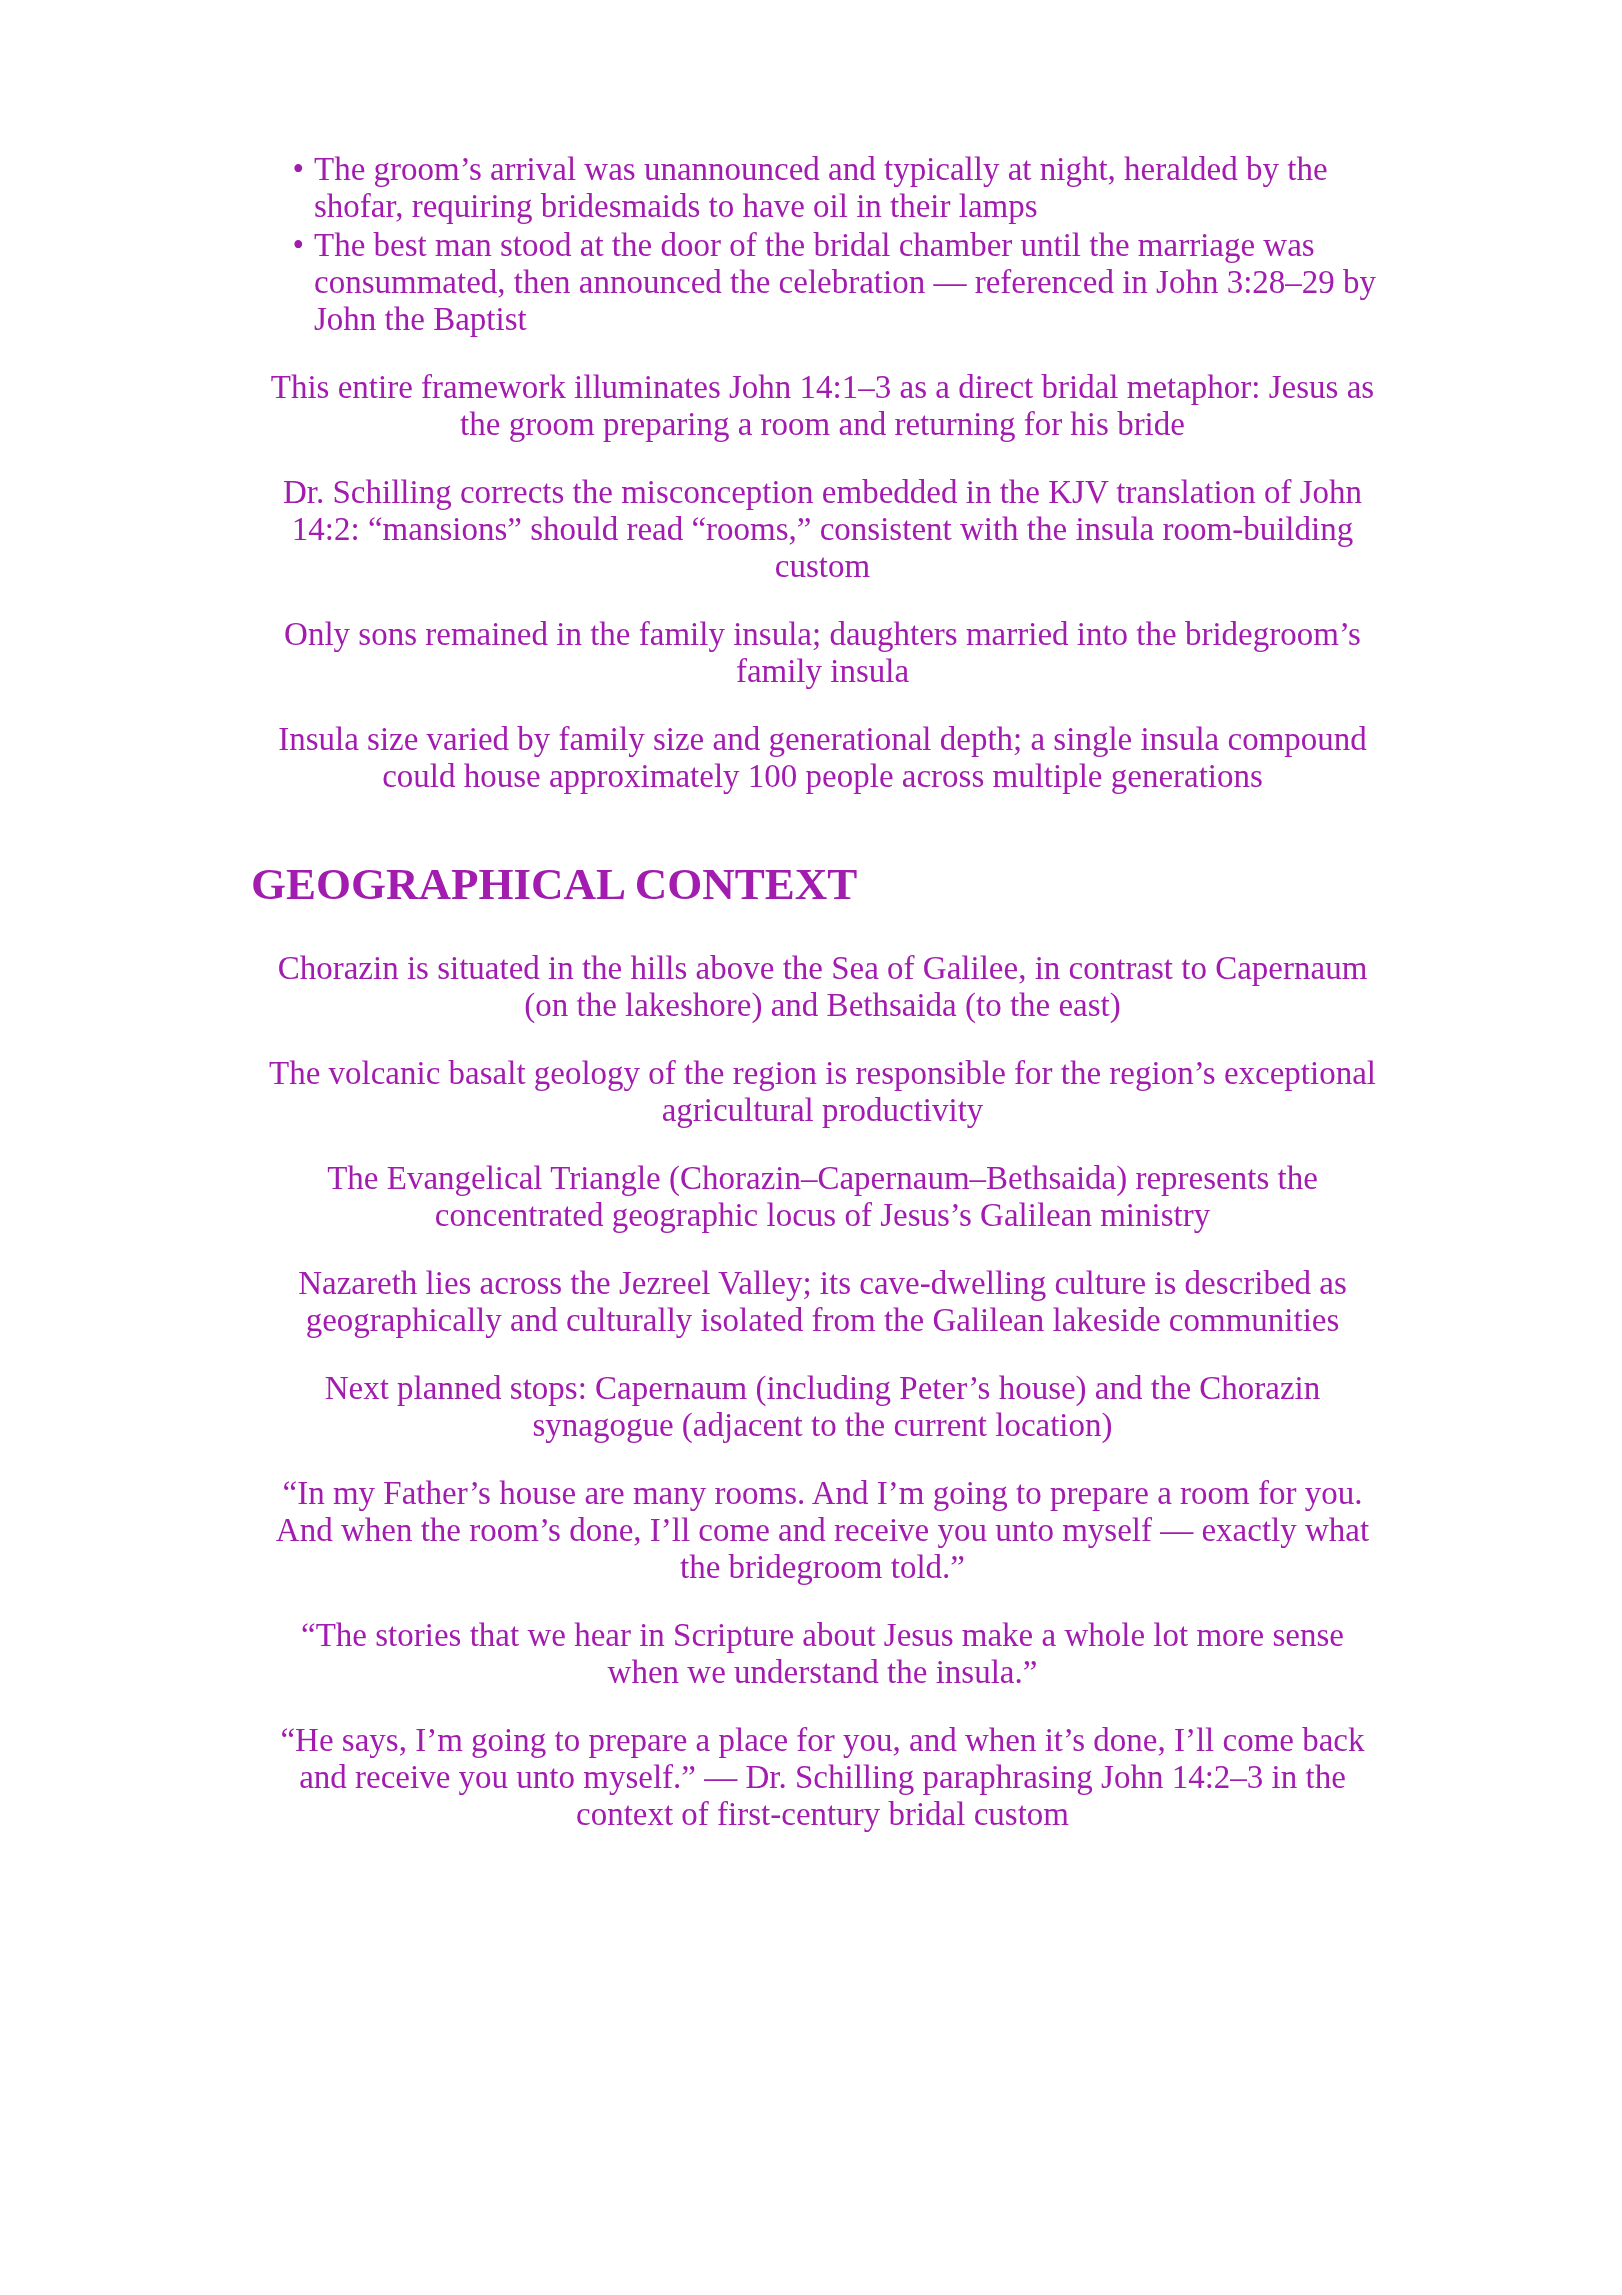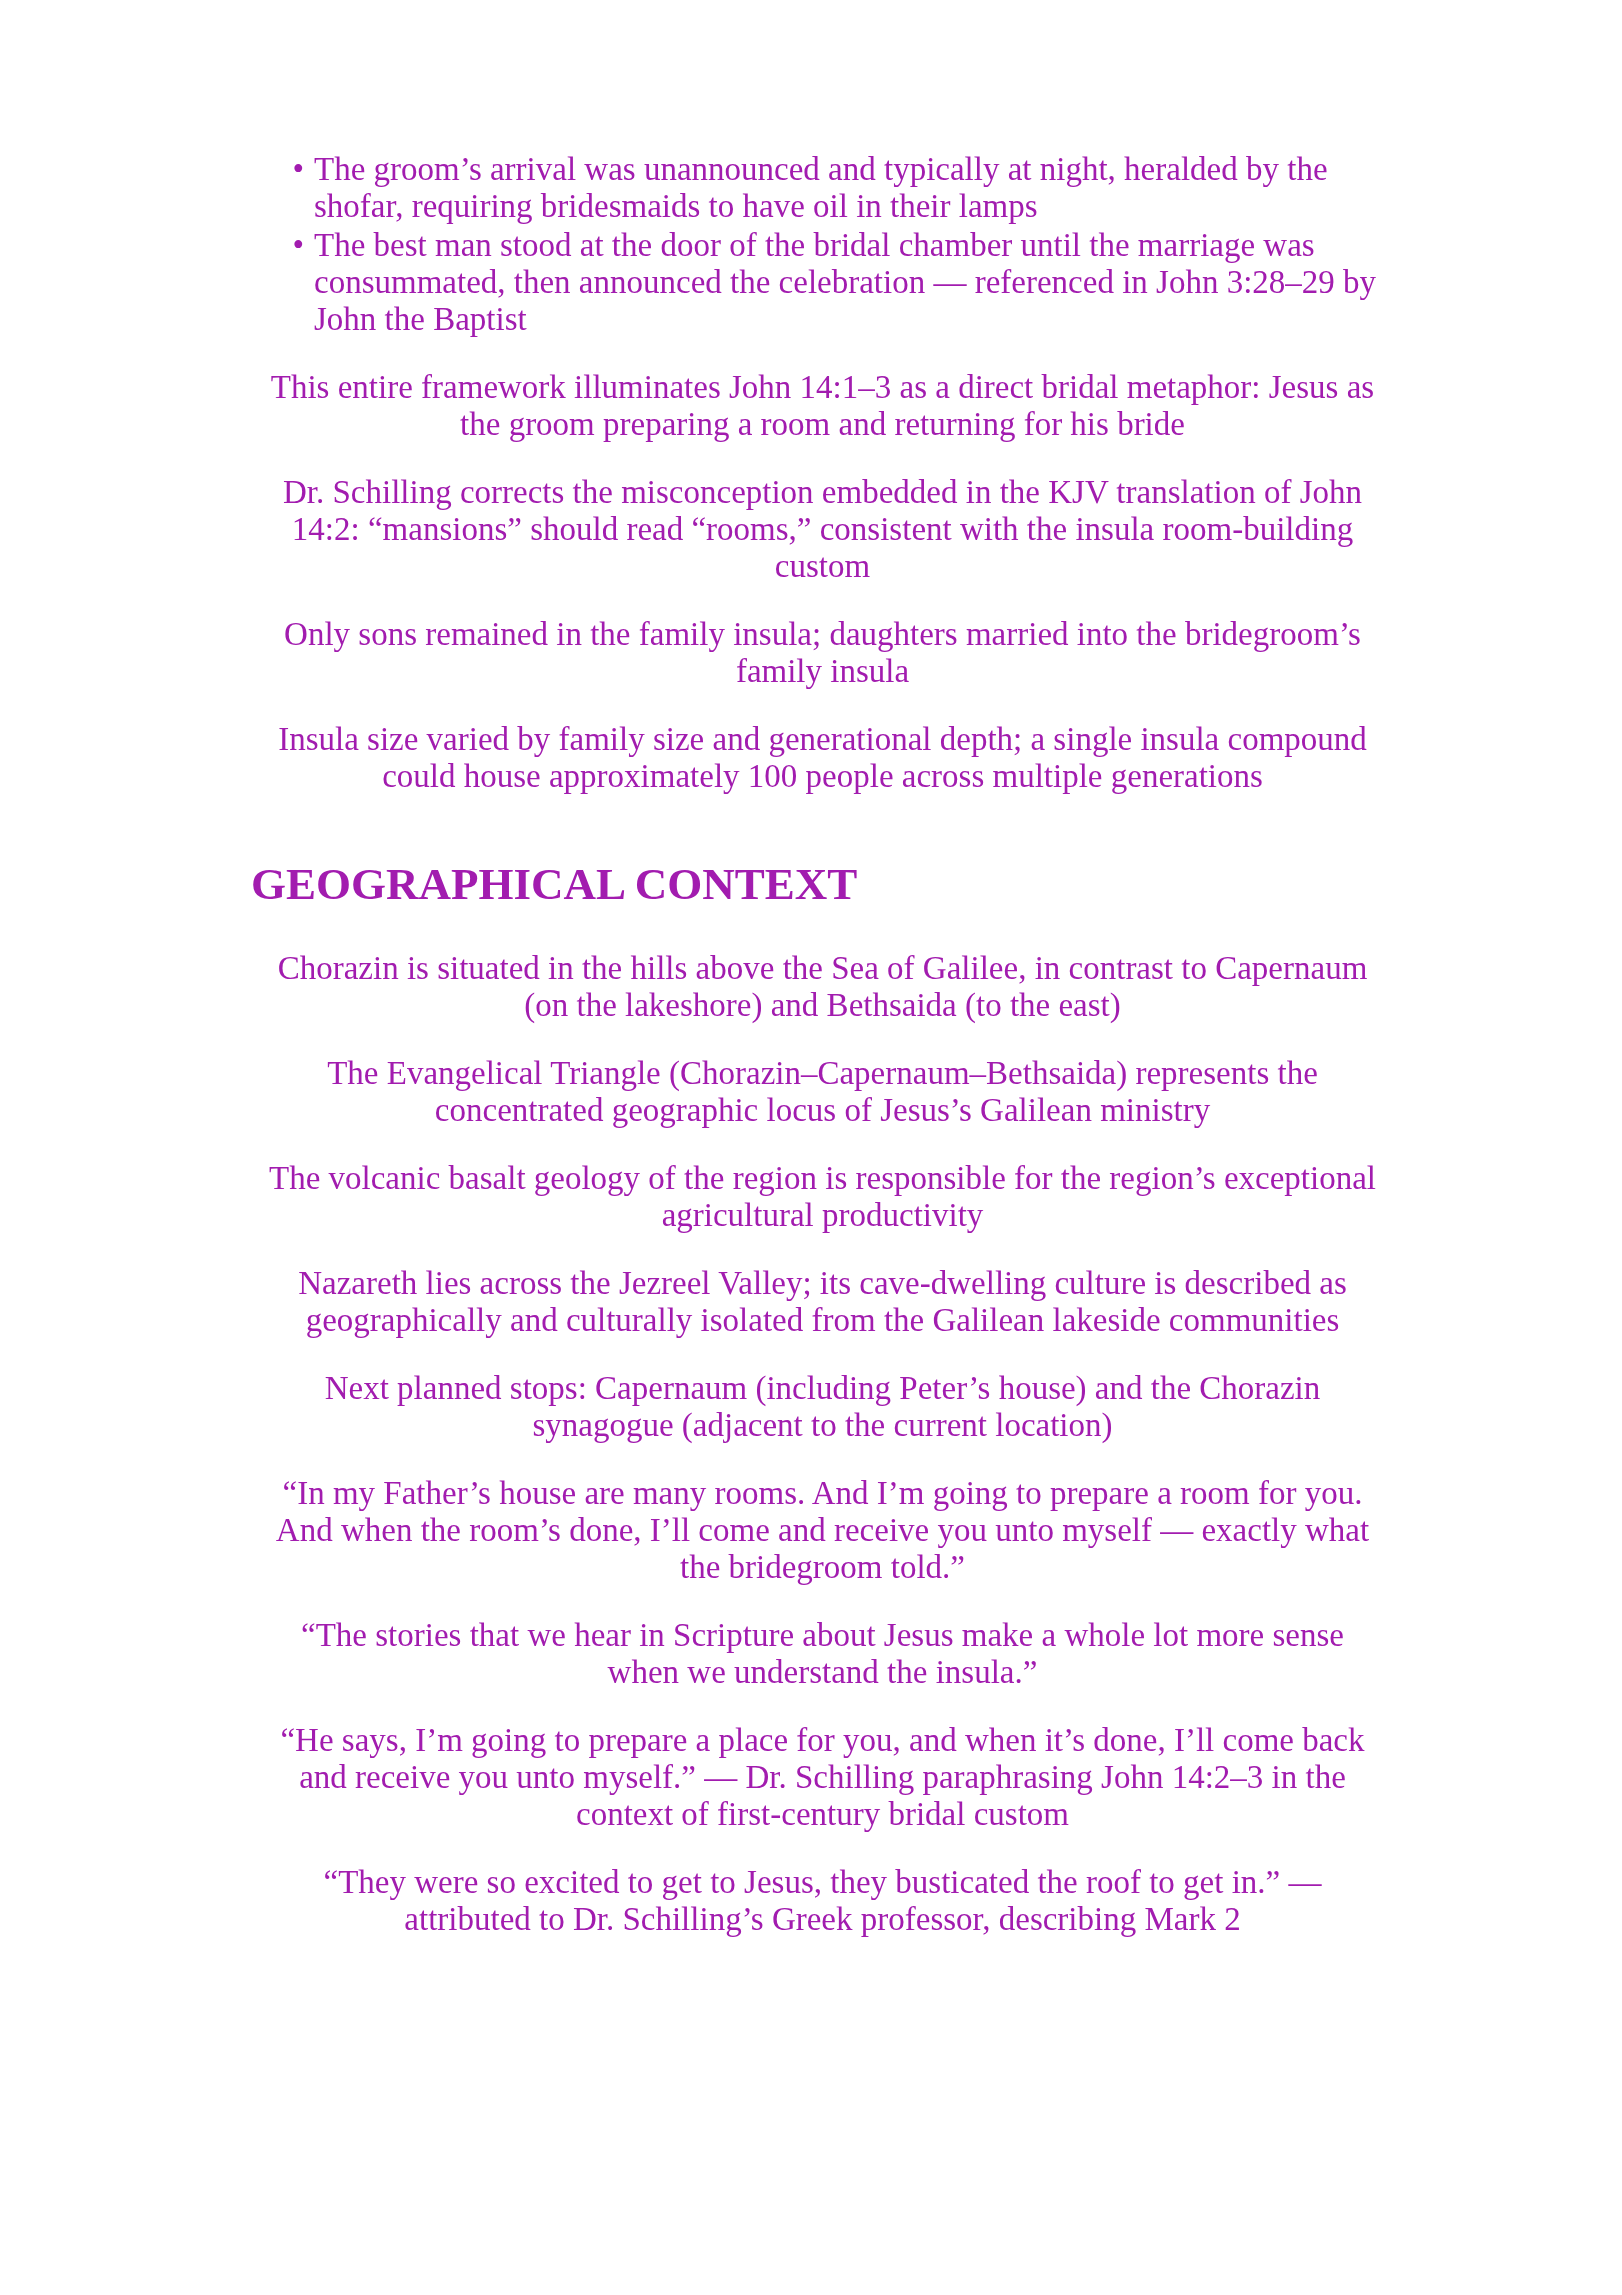--- a/index.html
+++ b/index.html
@@ -71,36 +71,34 @@
 custom</p>
     <p>Only sons remained in the family insula; daughters married into the bridegroom’s
 family insula</p>
     <p>Insula size varied by family size and generational depth; a single insula compound
 could house approximately 100 people across multiple generations</p>
 
     <h2 class="section-heading">GEOGRAPHICAL CONTEXT</h2>
 
     <p>Chorazin is situated in the hills above the Sea of Galilee, in contrast to Capernaum
 (on the lakeshore) and Bethsaida (to the east)</p>
+    <p>The volcanic basalt geology of the region is responsible for the region’s exceptional
+agricultural productivity</p>
     <p>The Evangelical Triangle (Chorazin–Capernaum–Bethsaida) represents the
 concentrated geographic locus of Jesus’s Galilean ministry</p>
-    <p>The volcanic basalt geology of the region is responsible for the region’s exceptional
-agricultural productivity</p>
     <p>Nazareth lies across the Jezreel Valley; its cave-dwelling culture is described as
 geographically and culturally isolated from the Galilean lakeside communities</p>
     <p>Next planned stops: Capernaum (including Peter’s house) and the Chorazin
 synagogue (adjacent to the current location)</p>
 
 
     <p>“In my Father’s house are many rooms. And I’m going to prepare a room for you.
 And when the room’s done, I’ll come and receive you unto myself — exactly what
 the bridegroom told.”</p>
     <p>“The stories that we hear in Scripture about Jesus make a whole lot more sense
 when we understand the insula.”</p>
     <p>“He says, I’m going to prepare a place for you, and when it’s done, I’ll come back
 and receive you unto myself.” — Dr. Schilling paraphrasing John 14:2–3 in the
 context of first-century bridal custom</p>
-    <p>“They were so excited to get to Jesus, they busticated the roof to get in.” —
-attributed to Dr. Schilling’s Greek professor, describing Mark 2</p>
 
   </div>
 </div>
 
 
 </body></html>

